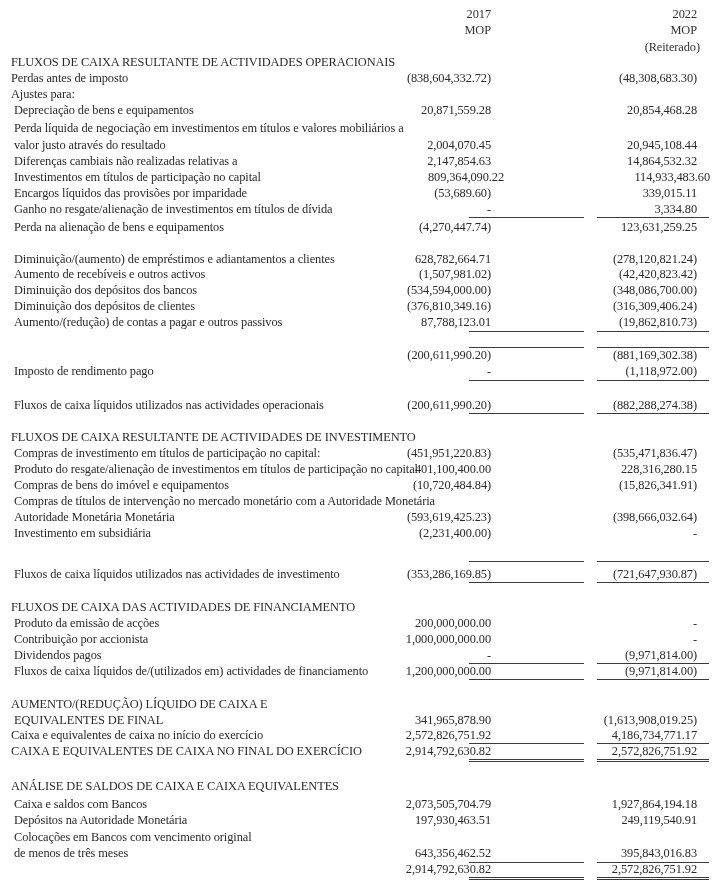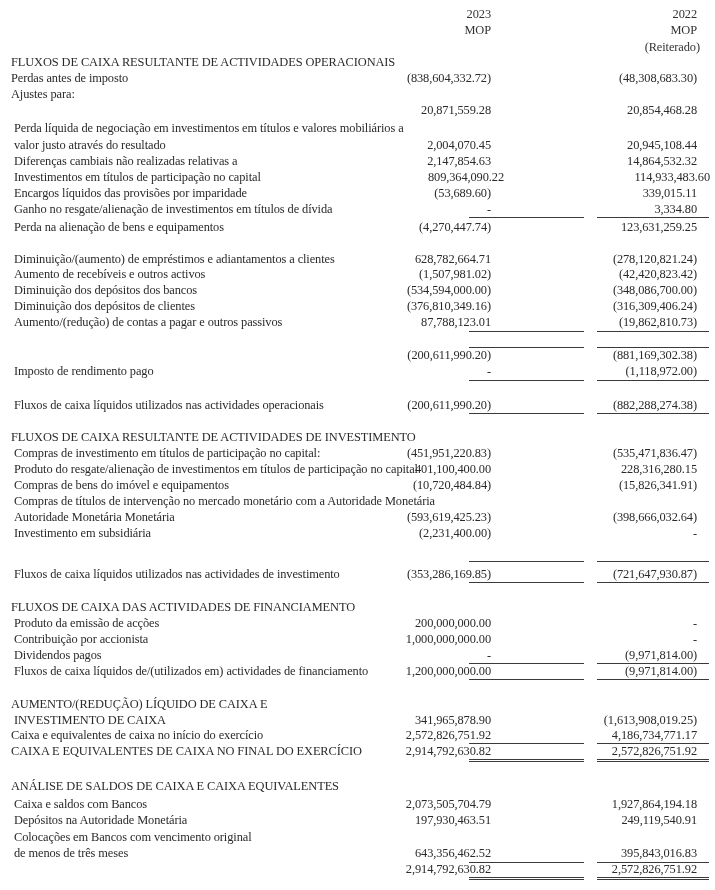--- a/index.html
+++ b/index.html
@@ -20,21 +20,21 @@
   .l1 { left: 469px; width: 115px; }
   .l2 { left: 597px; width: 112px; }
   .dbl { height: 3px; background: transparent; border-top: 1px solid #3a3a3a; border-bottom: 1px solid #3a3a3a; box-sizing: border-box; }
 </style>
 </head>
 <body>
 
 <div>
 
   <div class="row head" style="top:6px;">
-    <span class="c1">2023</span>
+    <span class="c1">2017</span>
     <span class="c2">2022</span>
   </div>
   <div class="row head" style="top:22px;">
     <span class="c1">MOP</span>
     <span class="c2">MOP</span>
   </div>
   <div class="row head" style="top:39px;">
     <span class="c2 pad">(Reiterado)</span>
   </div>
 
@@ -43,20 +43,21 @@
   </div>
   <div class="row" style="top:70px;">
     <span class="lbl">Perdas antes de imposto</span>
     <span class="c1">(838,604,332.72)</span>
     <span class="c2">(48,308,683.30)</span>
   </div>
   <div class="row" style="top:86px;">
     <span class="lbl">Ajustes para:</span>
   </div>
   <div class="row" style="top:102px;">
+    <span class="lbl ind">Depreciação de bens e equipamentos</span>
     <span class="c1">20,871,559.28</span>
     <span class="c2">20,854,468.28</span>
   </div>
   <div class="row" style="top:120px;">
     <span class="lbl ind">Perda líquida de negociação em investimentos em títulos e valores mobiliários a</span>
   </div>
   <div class="row" style="top:137px;">
     <span class="lbl ind">valor justo através do resultado</span>
     <span class="c1">2,004,070.45</span>
     <span class="c2">20,945,108.44</span>
@@ -205,21 +206,21 @@
     <span class="c1">1,200,000,000.00</span>
     <span class="c2">(9,971,814.00)</span>
   </div>
   <div class="line l1" style="top:679px;"></div>
   <div class="line l2" style="top:679px;"></div>
 
   <div class="row" style="top:696px;">
     <span class="lbl">AUMENTO/(REDUÇÃO) LÍQUIDO DE CAIXA E</span>
   </div>
   <div class="row" style="top:712px;">
-    <span class="lbl ind"> INVESTIMENTO DE CAIXA</span>
+    <span class="lbl ind"> EQUIVALENTES DE FINAL</span>
     <span class="c1">341,965,878.90</span>
     <span class="c2">(1,613,908,019.25)</span>
   </div>
   <div class="row" style="top:727px;">
     <span class="lbl">Caixa e equivalentes de caixa no início do exercício</span>
     <span class="c1">2,572,826,751.92</span>
     <span class="c2">4,186,734,771.17</span>
   </div>
   <div class="line l1" style="top:743px;"></div>
   <div class="line l2" style="top:743px;"></div>

